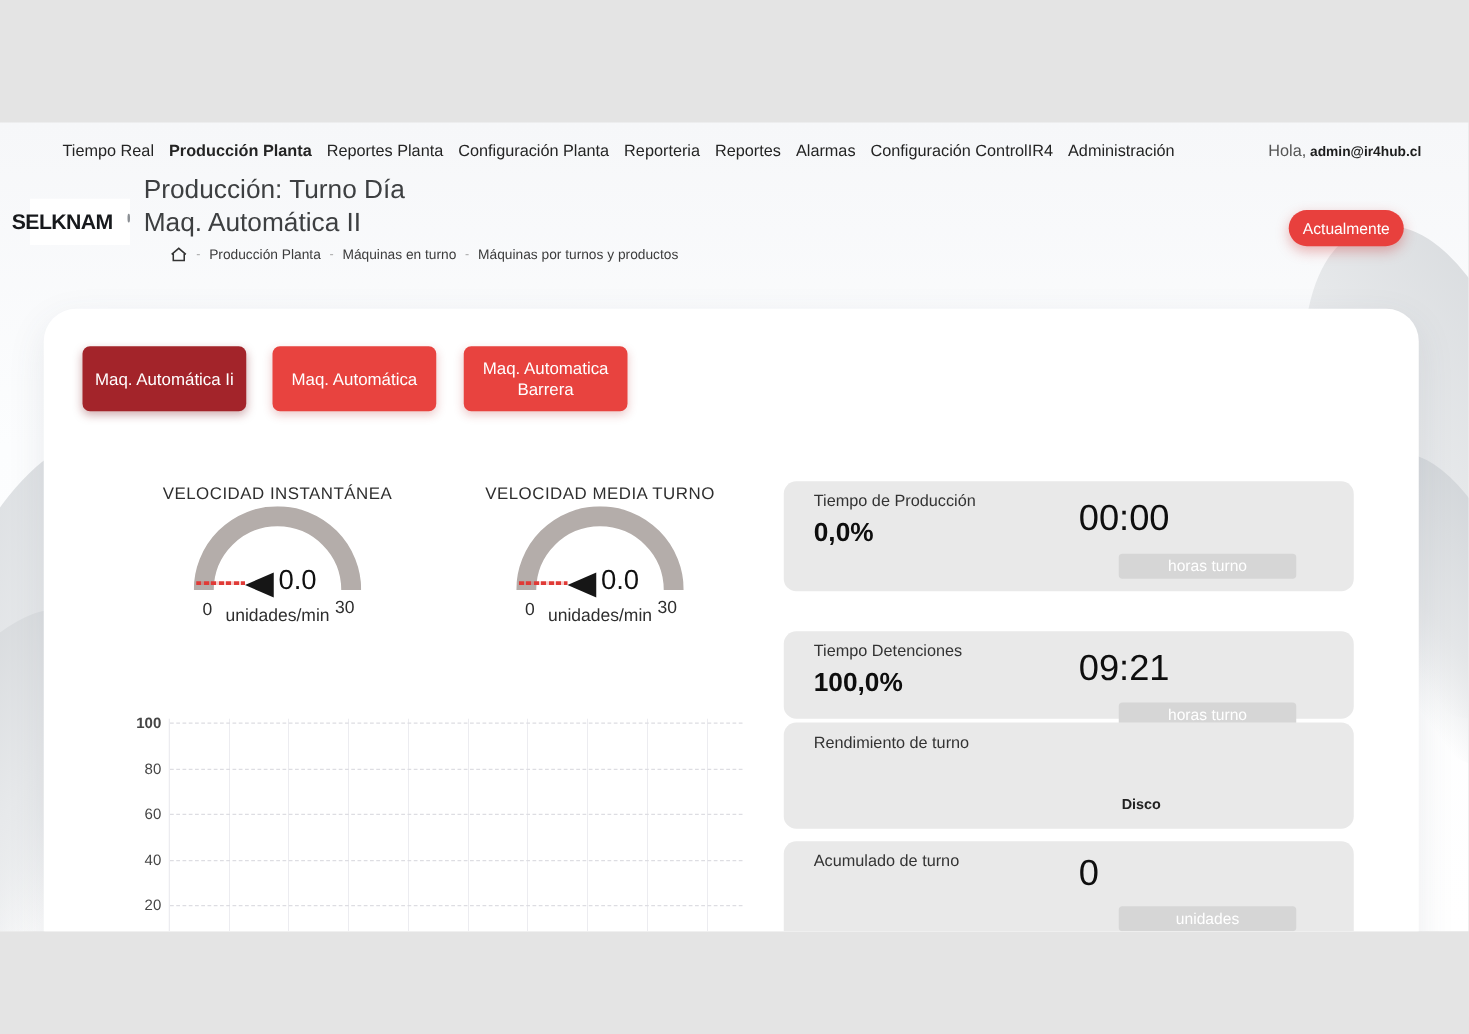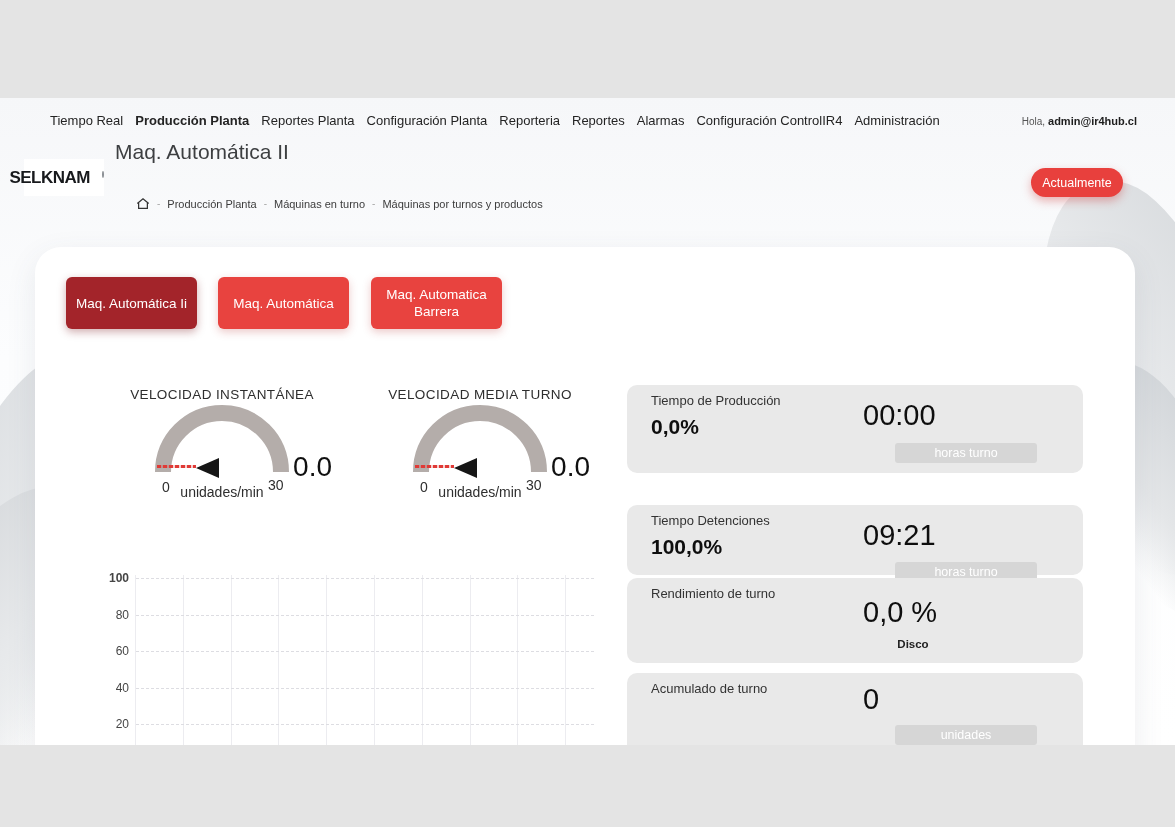--- a/index.html
+++ b/index.html
@@ -16,21 +16,21 @@
   .deco-right1{right:-60px;top:80px;width:180px;height:400px;transform:rotate(-14deg);
       background:linear-gradient(250deg,#d7dadd 0%,#e7e9eb 50%,rgba(255,255,255,0) 82%);border-radius:46%;}
   .deco-right2{right:-40px;top:260px;width:120px;height:260px;transform:rotate(-22deg);
       background:linear-gradient(255deg,#cfd3d7 0%,#e4e6e8 55%,rgba(255,255,255,0) 85%);border-radius:44%;}
   
   .nav{position:absolute;left:0;top:0;width:100%;height:44px;display:flex;align-items:center;
        padding-left:50px;box-sizing:border-box;gap:12px;font-size:13px;color:#242424;}
   .nav-item{cursor:pointer;white-space:nowrap;}
   .nav-item.active{font-weight:700;}
   .nav-greet{margin-left:auto;padding-right:38px;white-space:nowrap;}
-  .nav-greet .hola{font-size:10px;color:#555;margin-right:3px;}
+  .nav-greet .hola{font-size:13px;color:#555;margin-right:3px;}
   .nav-greet .user{font-size:11px;font-weight:700;color:#1d1d1d;}
   
   .logo-box{position:absolute;left:24px;top:61px;width:80px;height:37px;background:#ffffff;
             display:flex;align-items:center;justify-content:flex-end;gap:12px;}
   .logo-text{font-size:17px;font-weight:700;letter-spacing:-0.5px;color:#17191c;}
   .logo-mark{width:7px;height:5px;border:1.5px solid #8b8f94;border-radius:45%;margin-top:-6px;}
   .page-title{position:absolute;left:115px;top:40px;font-size:21px;color:#3d3f41;line-height:27px;}
   .breadcrumb{position:absolute;left:136px;top:99px;display:flex;align-items:center;gap:7px;
               font-size:11px;color:#3c3c3c;}
   .crumb-sep{color:#a7a7a7;font-size:10px;}
@@ -53,21 +53,21 @@
   .gauge-1{left:77px;top:140px;} .gauge-2{left:335px;top:140px;}
   .gauge-title{position:absolute;left:0;top:0;width:100%;text-align:center;
       font-size:13.5px;font-weight:500;letter-spacing:.4px;color:#2e2e2e;}
   .gauge-arc{position:absolute;left:43px;top:18px;width:134px;height:67px;overflow:hidden;}
   .gauge-arc::before{content:'';position:absolute;left:0;top:0;width:134px;height:134px;box-sizing:border-box;
       border-radius:50%;border:16px solid #b4adaa;}
   .gauge-redline{position:absolute;left:45px;top:78px;width:39px;height:3px;
       background:repeating-linear-gradient(90deg,#e03a36 0 4px,rgba(224,58,54,.25) 4px 6px);}
   .gauge-needle{position:absolute;left:84px;top:71px;width:0;height:0;
       border-top:10px solid transparent;border-bottom:10px solid transparent;border-right:23px solid #161616;}
-  .gauge-value{position:absolute;left:0;top:64px;width:100%;text-align:right;font-size:28px;color:#101010;}
+  .gauge-value{position:absolute;left:16px;top:64px;width:100%;text-align:center;font-size:22px;color:#101010;}
   .gauge-min{position:absolute;left:50px;top:92px;font-size:14px;color:#2e2e2e;}
   .gauge-max{position:absolute;left:156px;top:90px;font-size:14px;color:#2e2e2e;}
   .gauge-unit{position:absolute;left:30px;top:97px;width:160px;text-align:center;font-size:14px;color:#2e2e2e;}
   
   .chart{position:absolute;left:100px;top:328px;width:458px;height:170px;
       border-left:1px solid #ececf0;
       background:repeating-linear-gradient(90deg,rgba(0,0,0,0) 0 46.8px,#ececf0 46.8px 47.8px);}
   .hline{position:absolute;left:0;width:100%;border-top:1px dashed #dddde2;}
   .ytick{position:absolute;width:36px;text-align:right;font-size:12px;color:#454545;}
   
@@ -109,20 +109,21 @@
         <span class="hola">Hola,</span><span class="user">admin@ir4hub.cl</span>
       </span>
     </div>
 
     <div class="logo-box">
       <span class="logo-text">SELKNAM</span>
       <span class="logo-mark"></span>
     </div>
 
     <div class="page-title">
+      <div>Producción: Turno Día</div>
       <div>Maq. Automática II</div>
     </div>
 
     <div class="breadcrumb">
       <span class="home-icon">
         <svg viewBox="0 0 16 14" width="14" height="13">
             <path d="M1.5 7 8 1.5 14.5 7 M3 6.5 v6 h10 v-6" fill="none" stroke="#333" stroke-width="1.4"></path>
           </svg>
       </span>
       <span class="crumb-sep">-</span>
@@ -185,21 +186,20 @@
 
       <div class="stat-card sc-2">
         <div class="sc-label">Tiempo Detenciones</div>
         <div class="sc-percent">100,0%</div>
         <div class="sc-value">09:21</div>
         <div class="sc-badge">horas turno</div>
       </div>
 
       <div class="stat-card sc-3">
         <div class="sc-label">Rendimiento de turno</div>
-        <div class="sc-value">0,0 %</div>
         <div class="sc-sub">Disco</div>
       </div>
 
       <div class="stat-card sc-4">
         <div class="sc-label">Acumulado de turno</div>
         <div class="sc-value">0</div>
         <div class="sc-badge">unidades</div>
       </div>
 
     </div>

